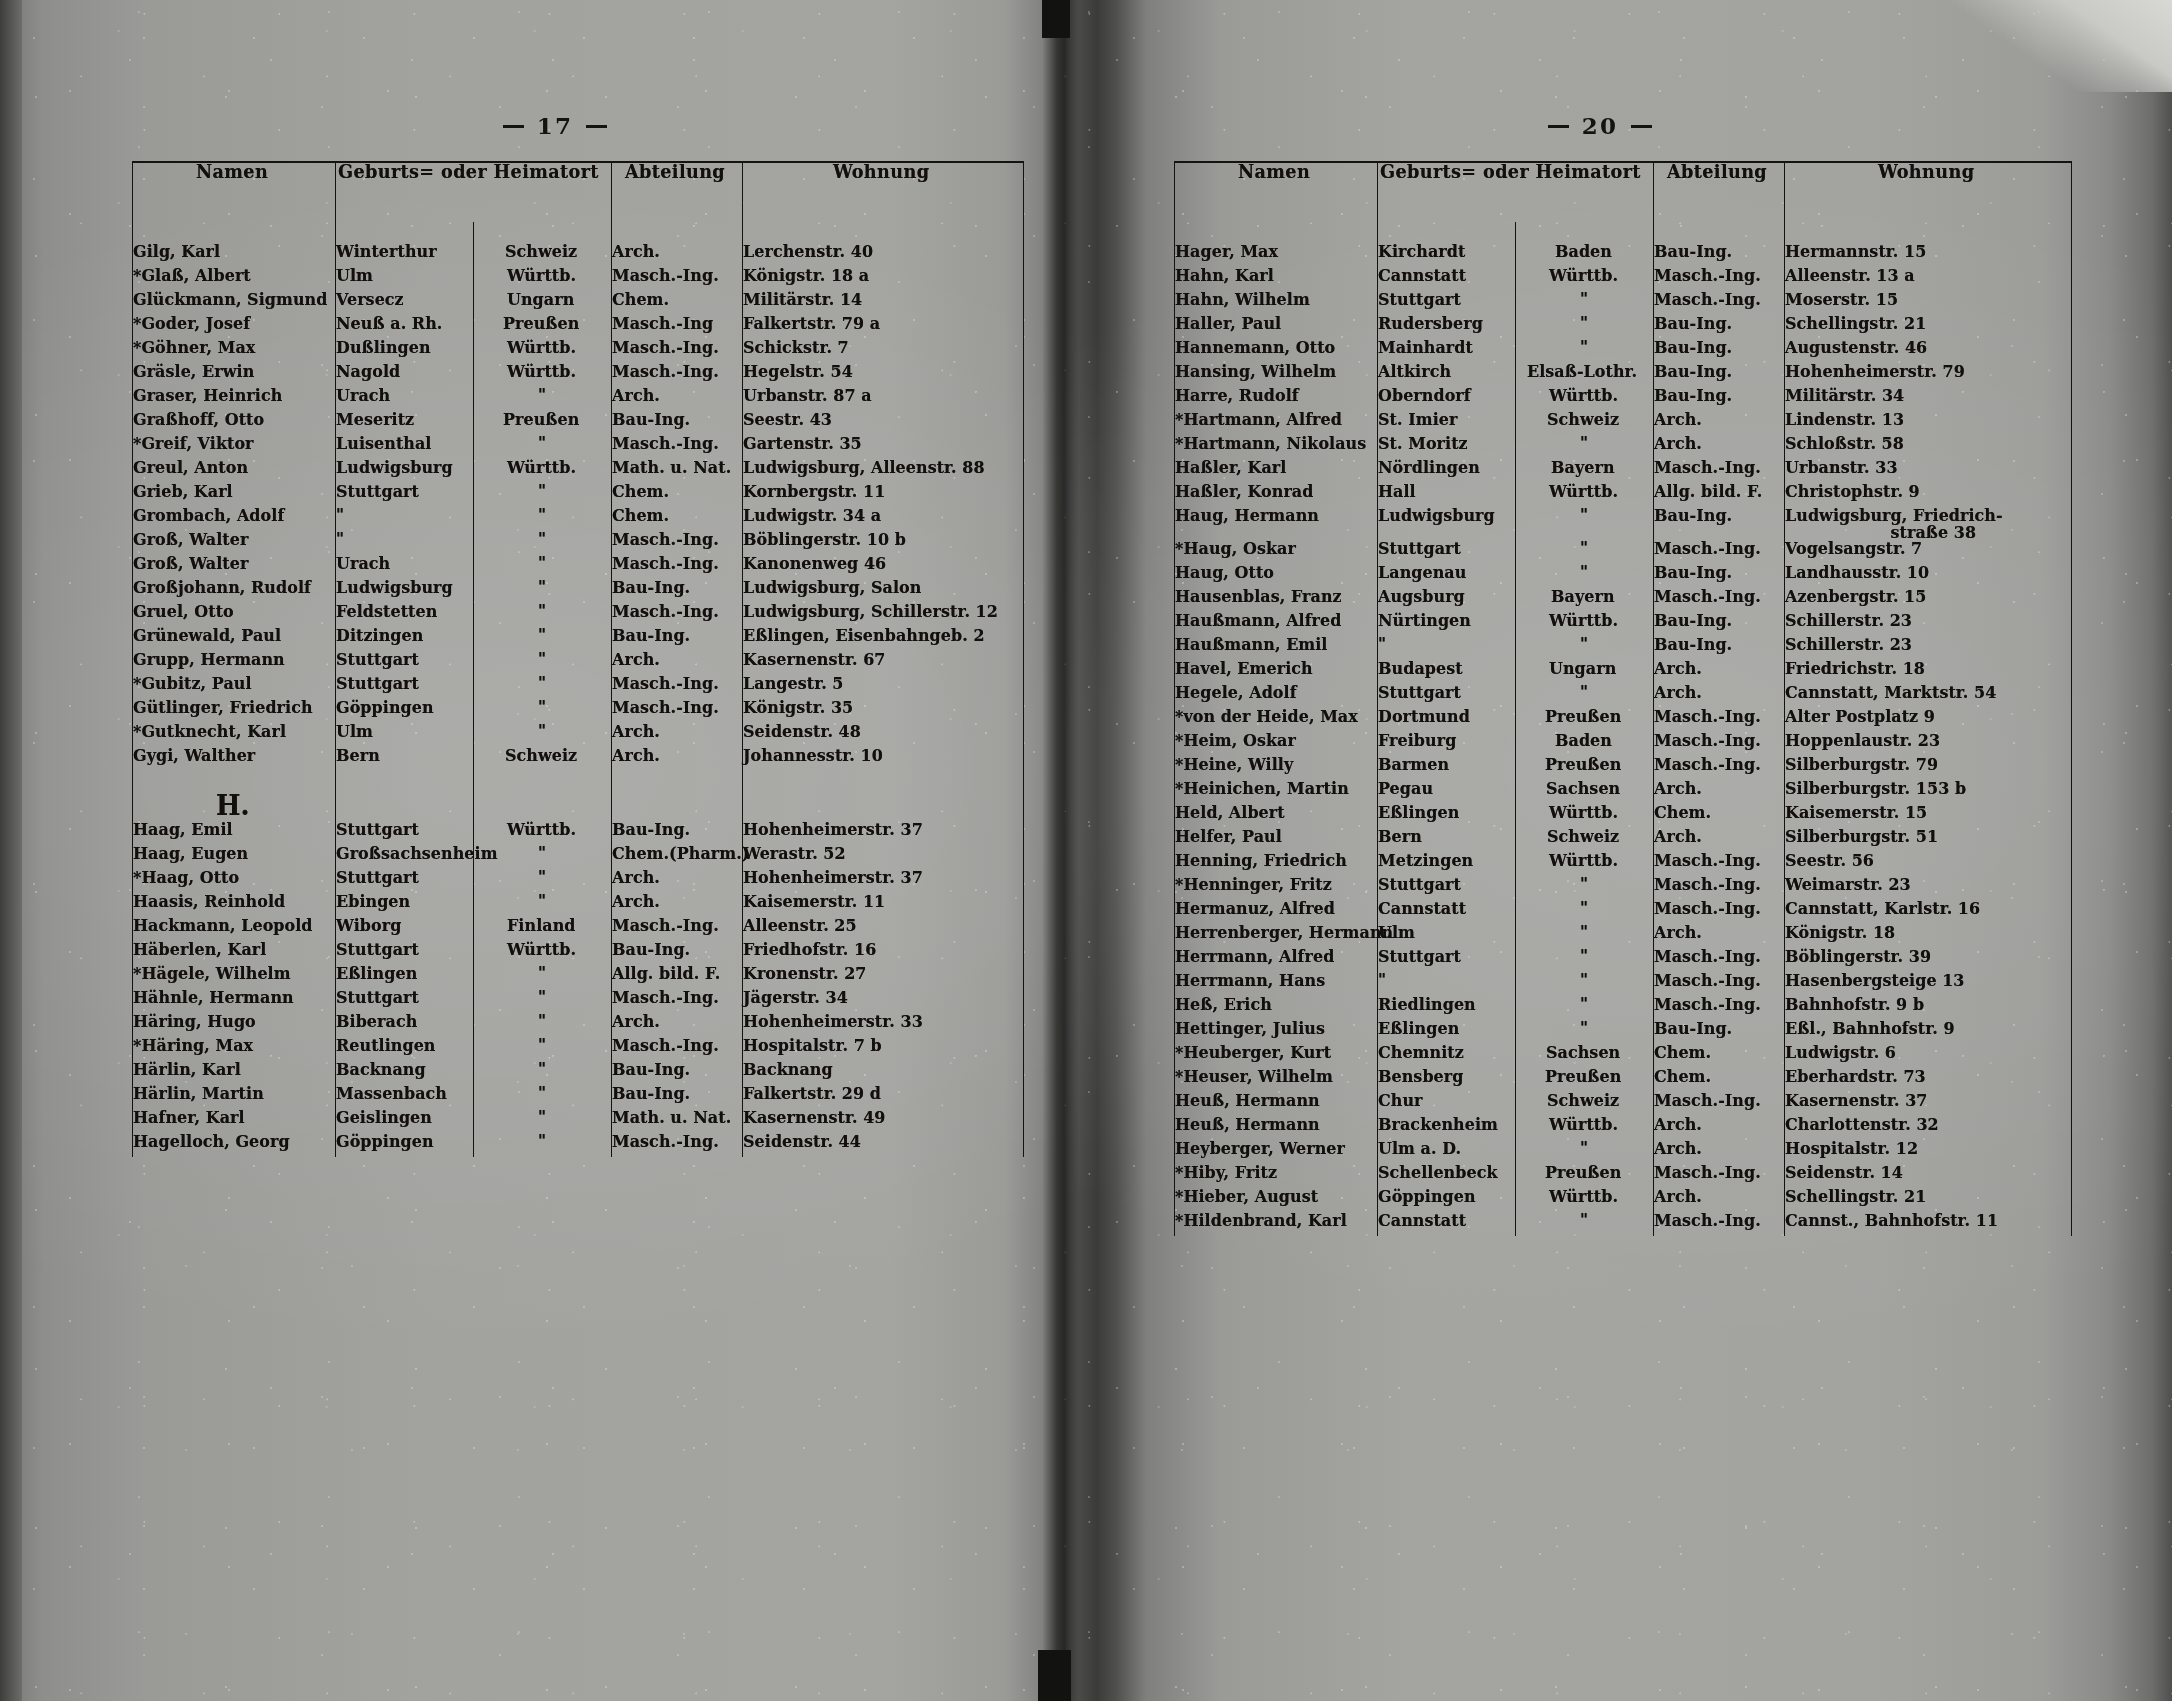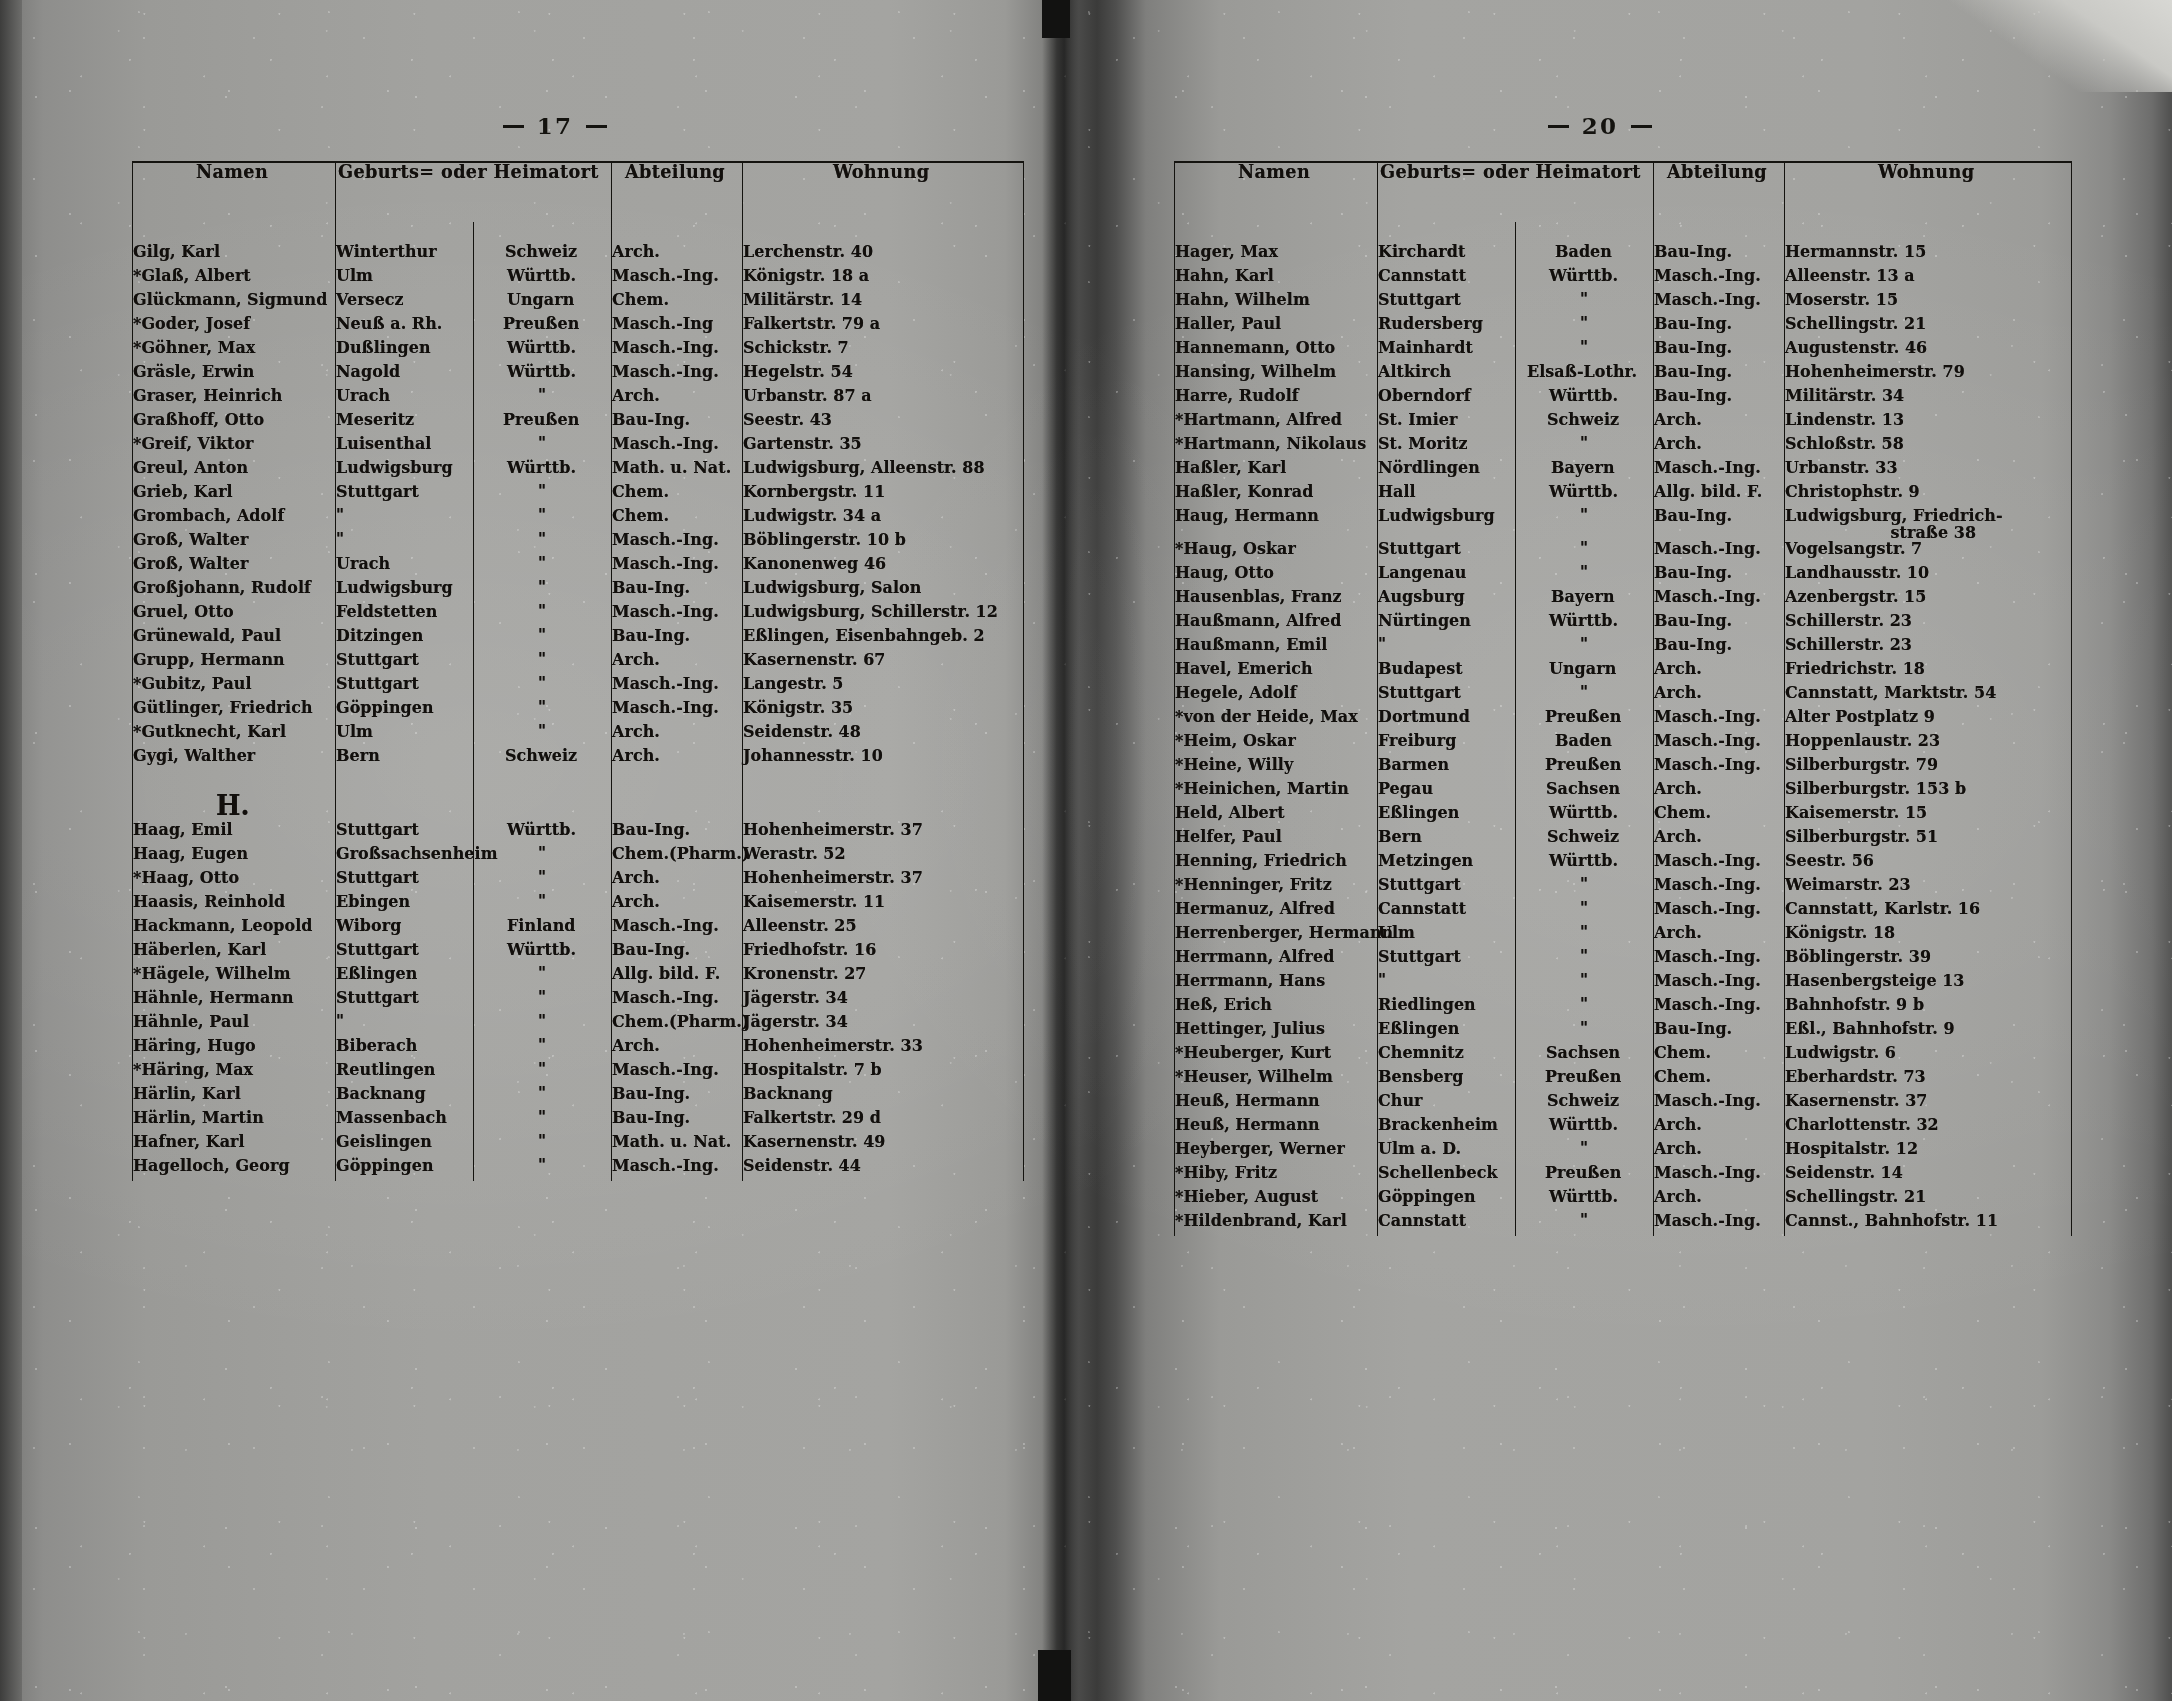--- a/index.html
+++ b/index.html
@@ -367,27 +367,20 @@
               <td class="c-woh"><span class="fr">Kronenstr. 27</span></td>
             </tr>
             <tr>
               <td class="c-name"><span class="fr">Hähnle, Hermann</span></td>
               <td class="c-ort"><span class="fr">Stuttgart</span></td>
               <td class="c-land"><span class="fr ditto">"</span></td>
               <td class="c-abt"><span class="fr">Masch.-Ing.</span></td>
               <td class="c-woh"><span class="fr">Jägerstr. 34</span></td>
             </tr>
             <tr>
-              <td class="c-name"><span class="fr">Hähnle, Paul</span></td>
-              <td class="c-ort"><span class="fr ditto">"</span></td>
-              <td class="c-land"><span class="fr ditto">"</span></td>
-              <td class="c-abt"><span class="fr">Chem.(Pharm.)</span></td>
-              <td class="c-woh"><span class="fr">Jägerstr. 34</span></td>
-            </tr>
-            <tr>
               <td class="c-name"><span class="fr">Häring, Hugo</span></td>
               <td class="c-ort"><span class="fr">Biberach</span></td>
               <td class="c-land"><span class="fr ditto">"</span></td>
               <td class="c-abt"><span class="fr">Arch.</span></td>
               <td class="c-woh"><span class="fr">Hohenheimerstr. 33</span></td>
             </tr>
             <tr>
               <td class="c-name"><span class="fr">*Häring, Max</span></td>
               <td class="c-ort"><span class="fr">Reutlingen</span></td>
               <td class="c-land"><span class="fr ditto">"</span></td>

